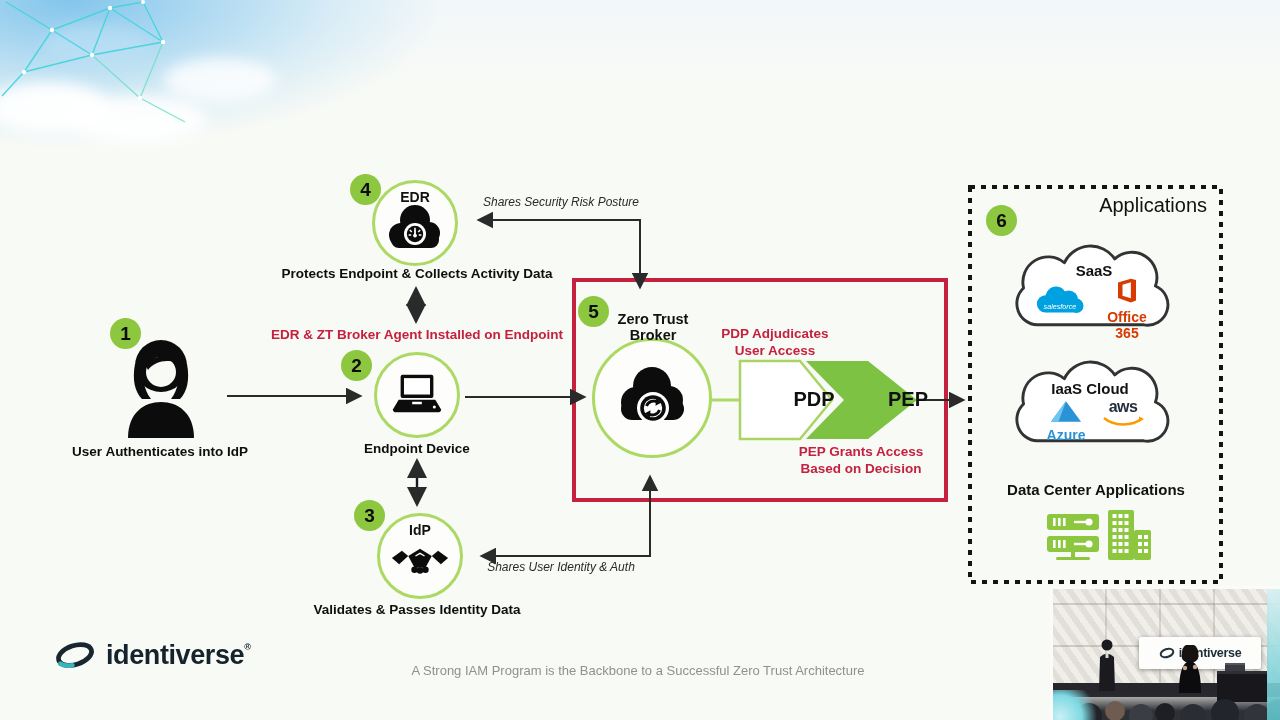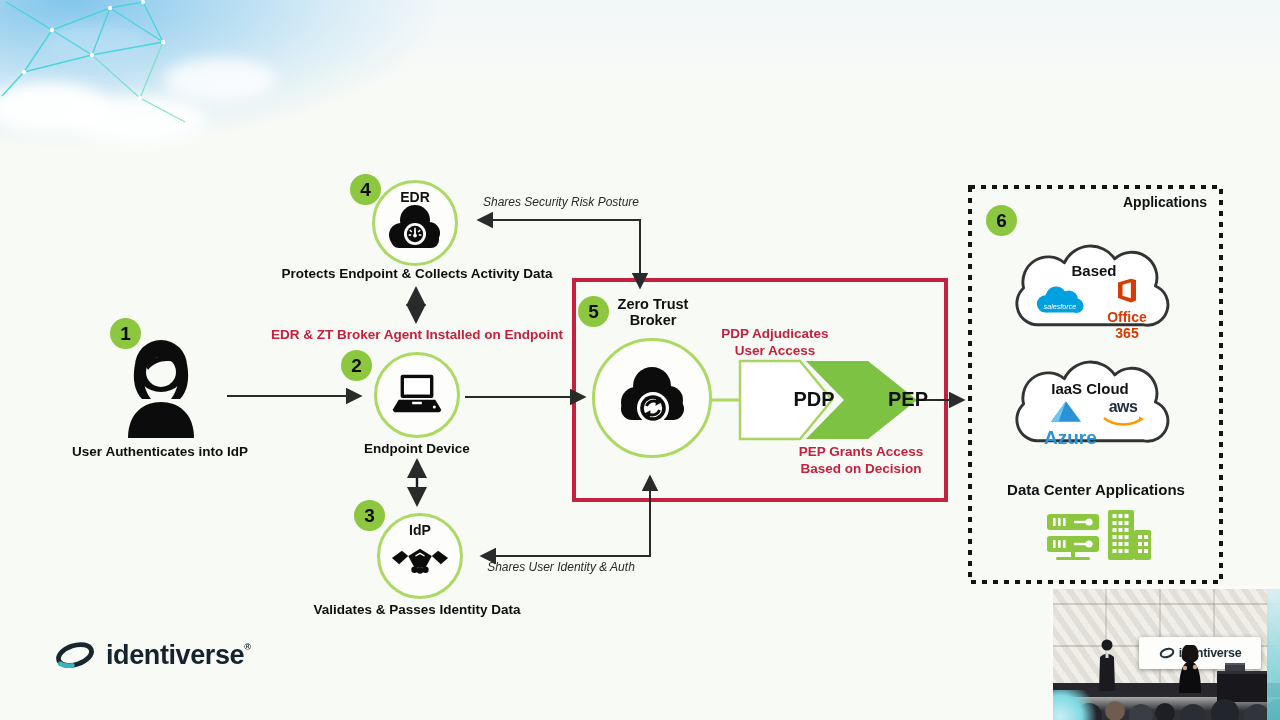--- a/index.html
+++ b/index.html
@@ -21,24 +21,24 @@
   .node-label{font-weight:800;font-size:14px;z-index:3;}
   .caption{font-weight:800;font-size:13.5px;color:#0e0e0e;z-index:3;line-height:15px;}
   .rednote{font-weight:800;font-size:13.5px;color:#c5203e;z-index:3;line-height:16.5px;}
   .itnote{font-style:italic;font-size:12px;color:#2a2a2a;z-index:3;}
   
   .redbox{left:572px;top:278px;width:376px;height:224px;border:4px solid #c5203e;box-sizing:border-box;z-index:1;background:transparent;}
   .pp-label{font-weight:800;font-size:20px;color:#101010;z-index:4;padding-left:36px;}
   
   #overlay{left:0;top:0;z-index:3;pointer-events:none;}
   
-  .apps-title{font-weight:700;font-size:14px;z-index:3;}
+  .apps-title{font-weight:400;font-size:20px;z-index:3;}
   .cloudtxt{font-weight:800;font-size:15px;z-index:3;}
   .officetxt{font-weight:700;font-size:14px;color:#d83b01;z-index:3;}
-  .azuretxt{font-weight:700;font-size:19px;color:#2a93d5;z-index:3;}
+  .azuretxt{font-weight:700;font-size:14px;color:#2a93d5;z-index:3;}
   .awstxt{font-weight:800;font-size:16px;color:#232f3e;letter-spacing:-.5px;line-height:14px;z-index:3;}
   
   .f-logo{left:52px;top:636px;display:flex;align-items:center;gap:8px;z-index:2;}
   .f-logo-text{font-size:27px;font-weight:800;color:#15232d;letter-spacing:-.4px;}
   .f-reg{font-size:9px;vertical-align:14px;font-weight:700;color:#15232d;}
   .tagline{left:388px;top:663px;width:500px;text-align:center;font-size:13px;color:#8f9190;z-index:2;}
   
   .video{left:1050px;top:586px;width:230px;height:134px;overflow:hidden;z-index:6;
          border-left:3px solid #fbfbfa;border-top:3px solid #fbfbfa;box-sizing:border-box;background:#e8e6e1;}
   .wall{position:absolute;left:0;top:0;right:0;height:98px;
@@ -198,21 +198,21 @@
     <path d="M27,12 L32,9 L37,12" stroke="#ffffff" stroke-width="1.4" fill="none"></path>
   </svg>
   <div class="abs caption ctr" style="left:297px;top:602px;width:240px">Validates &amp; Passes Identity Data</div>
 
   <div class="abs itnote ctr" style="left:451px;top:195px;width:220px">Shares Security Risk Posture</div>
   <div class="abs itnote ctr" style="left:451px;top:560px;width:220px">Shares User Identity &amp; Auth</div>
 
   <div class="abs badge" style="left:578px;top:296px">
     <span>5</span>
   </div>
-  <div class="abs node-label ctr" style="left:601px;top:297px;width:104px;font-size:14.5px;line-height:15.5px;z-index:3">
+  <div class="abs node-label ctr" style="left:601px;top:312px;width:104px;font-size:14.5px;line-height:15.5px;z-index:3">
     <div>Zero Trust</div>
     <div>Broker</div>
   </div>
   <div class="abs node" style="left:592px;top:338px;width:120px;height:120px"></div>
   <svg class="abs" style="left:611px;top:366px;z-index:3" width="82" height="64" viewBox="0 0 80 64">
     <circle cx="24" cy="36" r="15" fill="#0c0c0c"></circle>
       <circle cx="40" cy="20" r="19" fill="#0c0c0c"></circle>
     <circle cx="57" cy="34" r="14" fill="#0c0c0c"></circle>
       <rect x="9" y="32" width="63" height="22" rx="11" fill="#0c0c0c"></rect>
     <circle cx="41" cy="42" r="16" fill="#ffffff"></circle>
@@ -237,21 +237,21 @@
   </div>
 
   <div class="abs badge" style="left:986px;top:205px">
     <span>6</span>
   </div>
   <div class="abs apps-title" style="left:1040px;top:194px;width:167px;text-align:right">Applications</div>
 
   <svg class="abs" style="left:1010px;top:236px;z-index:2" width="160" height="102" viewBox="0 0 165 102">
     <path d="M28,90 A22,22 0 0 1 14,52 A26,26 0 0 1 56,26 A30,30 0 0 1 108,22 A26,26 0 0 1 150,50 A21,21 0 0 1 138,90 Z" fill="#ffffff" stroke="#333333" stroke-width="3" stroke-linejoin="round"></path>
   </svg>
-  <div class="abs cloudtxt ctr" style="left:1044px;top:262px;width:100px">Based</div>
+  <div class="abs cloudtxt ctr" style="left:1044px;top:262px;width:100px">SaaS</div>
   <svg class="abs" style="left:1034px;top:286px;z-index:3" width="50" height="30" viewBox="0 0 52 30">
     <circle cx="12" cy="18" r="9" fill="#00a1e0"></circle>
       <circle cx="23" cy="11" r="11" fill="#00a1e0"></circle>
     <circle cx="36" cy="14" r="10" fill="#00a1e0"></circle>
       <circle cx="44" cy="20" r="7.5" fill="#00a1e0"></circle>
     <rect x="8" y="15" width="38" height="12" rx="6" fill="#00a1e0"></rect>
     <text x="27" y="23" text-anchor="middle" font-size="7.5" font-style="italic" fill="#ffffff" font-family="Liberation Sans, sans-serif">salesforce</text>
   </svg>
   <div class="abs" style="left:1100px;top:278px;width:54px;text-align:center;z-index:3">
     <svg width="26" height="27" viewBox="0 0 40 42">
@@ -334,20 +334,21 @@
 
   <div class="abs f-logo">
     <svg width="46" height="38" viewBox="0 0 48 40">
       <g transform="rotate(-18 24 20)">
         <ellipse cx="24" cy="20" rx="18" ry="10" fill="none" stroke="#17262f" stroke-width="5"></ellipse>
         <path d="M6.5,24 A18,10 0 0 0 18,29.5" fill="none" stroke="#39b4ba" stroke-width="5" stroke-linecap="round"></path>
       </g>
     </svg>
     <span class="f-logo-text"><span>identiverse</span><span class="f-reg">®</span></span>
   </div>
+  <div class="abs tagline">A Strong IAM Program is the Backbone to a Successful Zero Trust Architecture</div>
 
   <div class="abs video">
     <div class="wall"></div>
     <div class="floor"></div>
     <div class="aud-bg"></div>
     <div class="banner">
       <svg width="16" height="12" viewBox="0 0 16 12">
         <ellipse cx="8" cy="6" rx="6.5" ry="4" fill="none" stroke="#22333d" stroke-width="2" transform="rotate(-18 8 6)"></ellipse>
       </svg>
       <span>identiverse</span>

